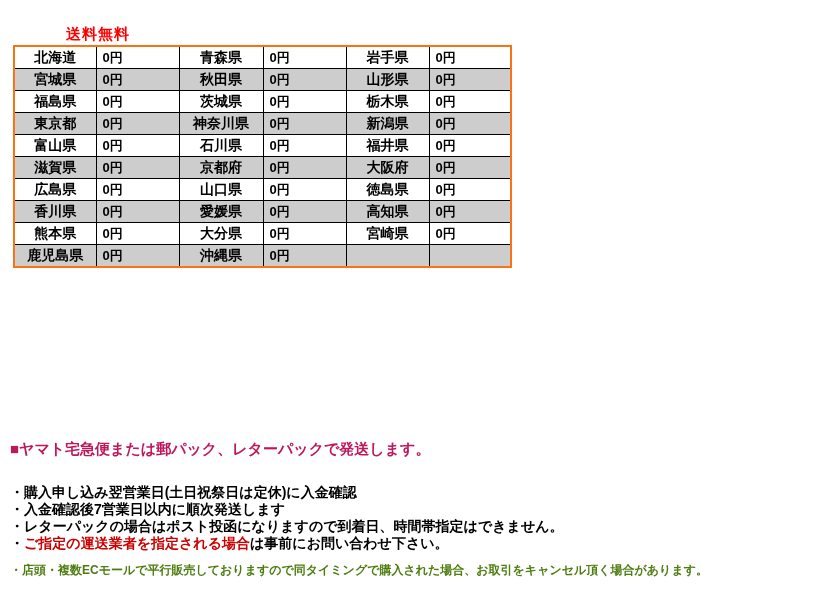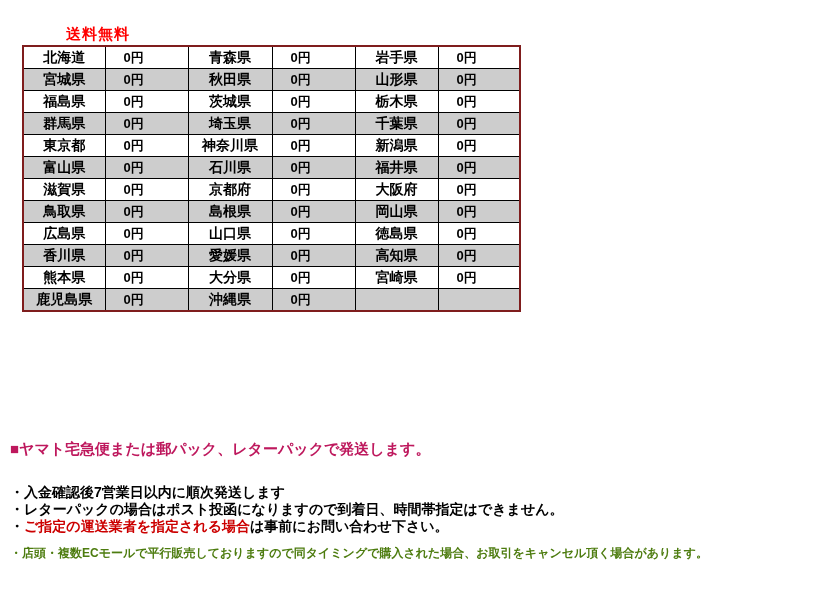--- a/index.html
+++ b/index.html
@@ -20,42 +20,42 @@
     position: absolute;
     left: 66px;
     top: 1px;
     font-size: 15px;
     font-weight: bold;
     color: #ff0000;
     letter-spacing: 1px;
   }
   table.fee-table {
     position: absolute;
-    left: 22px;
+    left: 13px;
     top: 21px;
     border-collapse: collapse;
     table-layout: fixed;
-    border: 2px solid #7f1d1d;
+    border: 2px solid #f97316;
   }
   table.fee-table td {
     border: 1px solid #000000;
     height: 21px;
     padding: 0;
     font-size: 14px;
     font-weight: bold;
     color: #000000;
     overflow: hidden;
     white-space: nowrap;
   }
   table.fee-table td.pref-cell {
     text-align: center;
   }
   table.fee-table td.fee-cell {
     text-align: left;
-    padding-left: 18px;
+    padding-left: 6px;
     font-size: 13px;
   }
   table.fee-table tr:nth-child(even) td {
     background: #cdcdcd;
   }
   .notes {
     position: absolute;
     left: 10px;
     top: 416px;
     width: 800px;
@@ -124,28 +124,20 @@
         </tr>
         <tr>
           <td class="pref-cell">福島県</td>
           <td class="fee-cell">0円</td>
           <td class="pref-cell">茨城県</td>
           <td class="fee-cell">0円</td>
           <td class="pref-cell">栃木県</td>
           <td class="fee-cell">0円</td>
         </tr>
         <tr>
-          <td class="pref-cell">群馬県</td>
-          <td class="fee-cell">0円</td>
-          <td class="pref-cell">埼玉県</td>
-          <td class="fee-cell">0円</td>
-          <td class="pref-cell">千葉県</td>
-          <td class="fee-cell">0円</td>
-        </tr>
-        <tr>
           <td class="pref-cell">東京都</td>
           <td class="fee-cell">0円</td>
           <td class="pref-cell">神奈川県</td>
           <td class="fee-cell">0円</td>
           <td class="pref-cell">新潟県</td>
           <td class="fee-cell">0円</td>
         </tr>
         <tr>
           <td class="pref-cell">富山県</td>
           <td class="fee-cell">0円</td>
@@ -153,28 +145,20 @@
           <td class="fee-cell">0円</td>
           <td class="pref-cell">福井県</td>
           <td class="fee-cell">0円</td>
         </tr>
         <tr>
           <td class="pref-cell">滋賀県</td>
           <td class="fee-cell">0円</td>
           <td class="pref-cell">京都府</td>
           <td class="fee-cell">0円</td>
           <td class="pref-cell">大阪府</td>
-          <td class="fee-cell">0円</td>
-        </tr>
-        <tr>
-          <td class="pref-cell">鳥取県</td>
-          <td class="fee-cell">0円</td>
-          <td class="pref-cell">島根県</td>
-          <td class="fee-cell">0円</td>
-          <td class="pref-cell">岡山県</td>
           <td class="fee-cell">0円</td>
         </tr>
         <tr>
           <td class="pref-cell">広島県</td>
           <td class="fee-cell">0円</td>
           <td class="pref-cell">山口県</td>
           <td class="fee-cell">0円</td>
           <td class="pref-cell">徳島県</td>
           <td class="fee-cell">0円</td>
         </tr>
@@ -202,20 +186,21 @@
           <td class="pref-cell"></td>
           <td class="fee-cell"></td>
         </tr>
       </tbody>
   </table>
 
   <div class="notes">
     <p class="method-note">■ヤマト宅急便または郵パック、レターパックで発送します。</p>
 
     <div class="bullets" id="bullets-container">
+        <p class="bullet-line">・購入申し込み翌営業日(土日祝祭日は定休)に入金確認</p>
         <p class="bullet-line">・入金確認後7営業日以内に順次発送します</p>
         <p class="bullet-line">・レターパックの場合はポスト投函になりますので到着日、時間帯指定はできません。</p>
         <p class="bullet-line"><span>・</span><span class="red-text">ご指定の運送業者を指定される場合</span><span>は事前にお問い合わせ下さい。</span></p>
       </div>
 
     <p class="small-note">・店頭・複数ECモールで平行販売しておりますので同タイミングで購入された場合、お取引をキャンセル頂く場合があります。</p>
   </div>
 
 </div>
 

